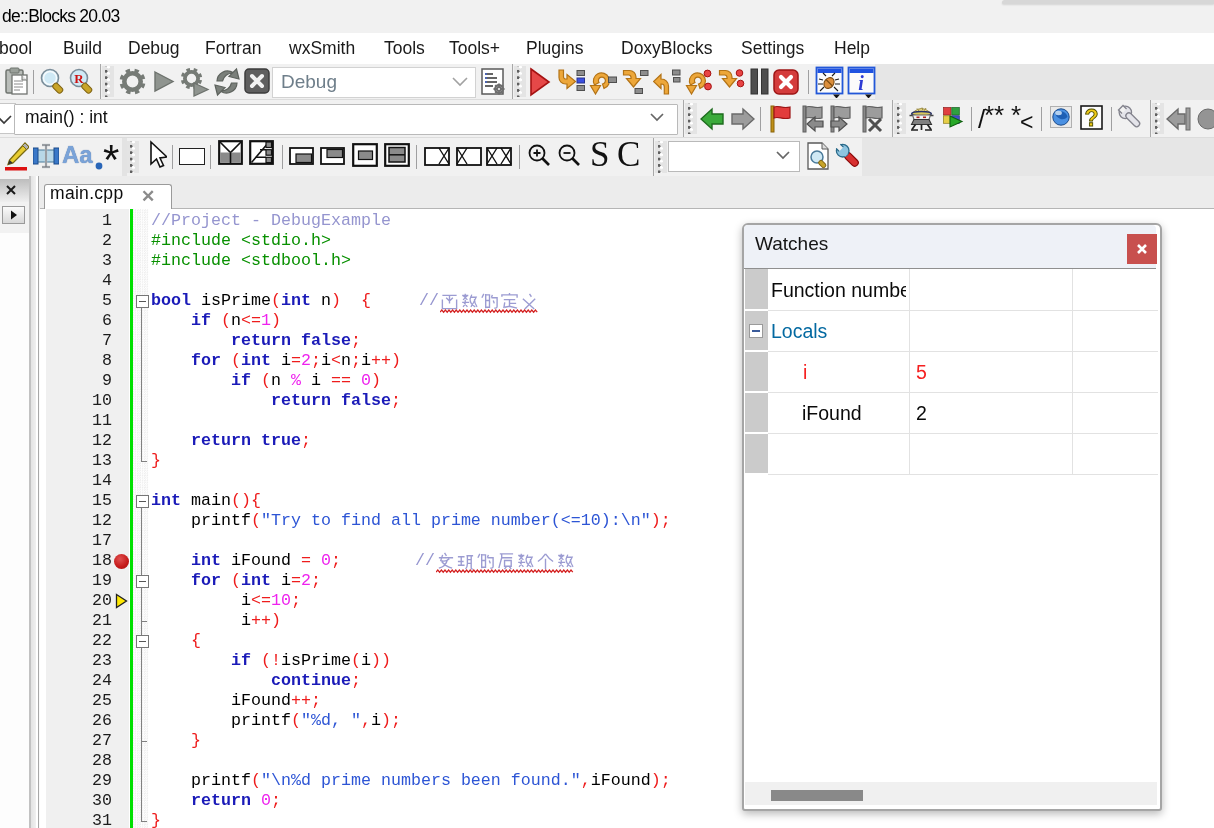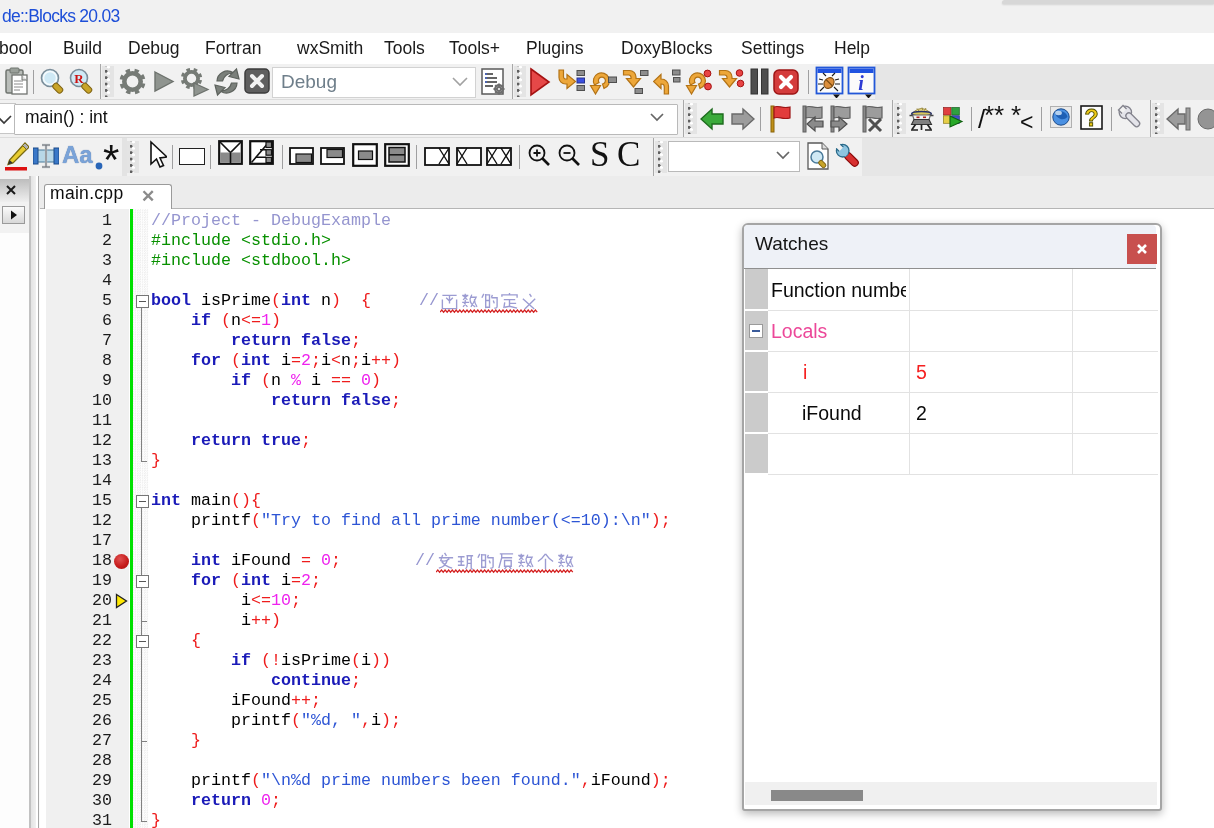--- a/index.html
+++ b/index.html
@@ -20,29 +20,29 @@
 .n{color:#ee22ee;}
 .s{color:#2d55d5;}
 .c{color:#9595cf;}
 .p{color:#089000;}
 #gut{position:absolute;left:46px;top:211px;width:83px;height:617px;}
 #gut div{height:20px;text-align:right;padding-right:17px;font-family:"Liberation Mono",monospace;
  font-size:16.667px;line-height:20px;color:#1c1c1c;}
 </style></head>
 <body>
 <div class="abs" style="left:0;top:0;width:1214px;height:33px;background:#f1f1f1;">
-    <div class="abs" style="left:2px;top:6px;font-size:17.5px;letter-spacing:-0.75px;color:#1d4ed8;">de::Blocks 20.03</div>
+    <div class="abs" style="left:2px;top:6px;font-size:17.5px;letter-spacing:-0.75px;color:#000000;">de::Blocks 20.03</div>
     <div class="abs" style="left:1002px;top:0;width:212px;height:4px;background:#d7d7d7;border-radius:5px 0 0 3px;box-shadow:0 1px 2px rgba(0,0,0,0.12);"></div>
   </div>
 <div class="abs" style="left:0;top:33px;width:1214px;height:31px;background:#fff;font-size:17.5px;color:#1a1a1a;">
     <span style="position:absolute;left:-1px;top:5px;">bool</span>
     <span style="position:absolute;left:63px;top:5px;">Build</span>
     <span style="position:absolute;left:128px;top:5px;">Debug</span>
     <span style="position:absolute;left:205px;top:5px;">Fortran</span>
-    <span style="position:absolute;left:289px;top:5px;margin-left:8px;">wxSmith</span>
+    <span style="position:absolute;left:289px;top:5px;">wxSmith</span>
     <span style="position:absolute;left:384px;top:5px;">Tools</span>
     <span style="position:absolute;left:449px;top:5px;">Tools+</span>
     <span style="position:absolute;left:526px;top:5px;">Plugins</span>
     <span style="position:absolute;left:621px;top:5px;">DoxyBlocks</span>
     <span style="position:absolute;left:741px;top:5px;">Settings</span>
     <span style="position:absolute;left:834px;top:5px;">Help</span>
   </div>
 <div class="abs" style="left:0;top:64px;width:1214px;height:112px;background:#e6e6e6;"></div>
 <div class="tb" style="left:0;top:64px;width:875px;height:35px;border-bottom:1px solid #dcdcdc;"></div>
 <div class="tb" style="left:0;top:100px;width:1214px;height:37px;border-bottom:1px solid #dcdcdc;"></div>
@@ -505,20 +505,20 @@
 <div class="abs" style="left:744.5px;top:350.0px;width:23px;height:2px;background:#fff;z-index:6;"></div>
 <div class="abs" style="left:744.5px;top:391.5px;width:413px;height:1px;background:#e2e2e2;z-index:6;"></div>
 <div class="abs" style="left:744.5px;top:391.0px;width:23px;height:2px;background:#fff;z-index:6;"></div>
 <div class="abs" style="left:744.5px;top:432.5px;width:413px;height:1px;background:#e2e2e2;z-index:6;"></div>
 <div class="abs" style="left:744.5px;top:432.0px;width:23px;height:2px;background:#fff;z-index:6;"></div>
 <div class="abs" style="left:744.5px;top:473.5px;width:413px;height:1px;background:#e2e2e2;z-index:6;"></div>
 <div class="abs" style="left:744.5px;top:473.0px;width:23px;height:2px;background:#fff;z-index:6;"></div>
 <div class="abs" style="left:909px;top:269px;width:1px;height:205px;background:#e2e2e2;z-index:6;"></div>
 <div class="abs" style="left:1072px;top:269px;width:1px;height:205px;background:#e2e2e2;z-index:6;"></div>
 <div class="abs" style="left:771px;top:279px;font-size:19.5px;color:#0a0a0a;z-index:6;white-space:nowrap;width:135px;overflow:hidden;">Function number</div>
-<div class="abs" style="left:771px;top:320px;font-size:19.5px;color:#ec4899;z-index:6;">Locals</div>
+<div class="abs" style="left:771px;top:320px;font-size:19.5px;color:#0369a1;z-index:6;">Locals</div>
 <div class="abs" style="left:803px;top:361px;font-size:19.5px;color:#f52020;z-index:6;">i</div>
 <div class="abs" style="left:916px;top:361px;font-size:19.5px;color:#f52020;z-index:6;">5</div>
 <div class="abs" style="left:802px;top:402px;font-size:19.5px;color:#0a0a0a;z-index:6;">iFound</div>
 <div class="abs" style="left:916px;top:402px;font-size:19.5px;color:#0a0a0a;z-index:6;">2</div>
 <div class="abs" style="left:749px;top:324px;width:12px;height:12px;border:1px solid #9a9a9a;background:#fff;z-index:6;"></div>
 <div class="abs" style="left:752px;top:330px;width:8px;height:1.5px;background:#3a5b9a;z-index:6;"></div>
 <div class="abs" style="left:744.5px;top:782px;width:412px;height:23px;background:#f0f0f0;z-index:6;"></div>
 <div class="abs" style="left:771px;top:790px;width:92px;height:11px;background:#898989;z-index:6;"></div>
 </body></html>

